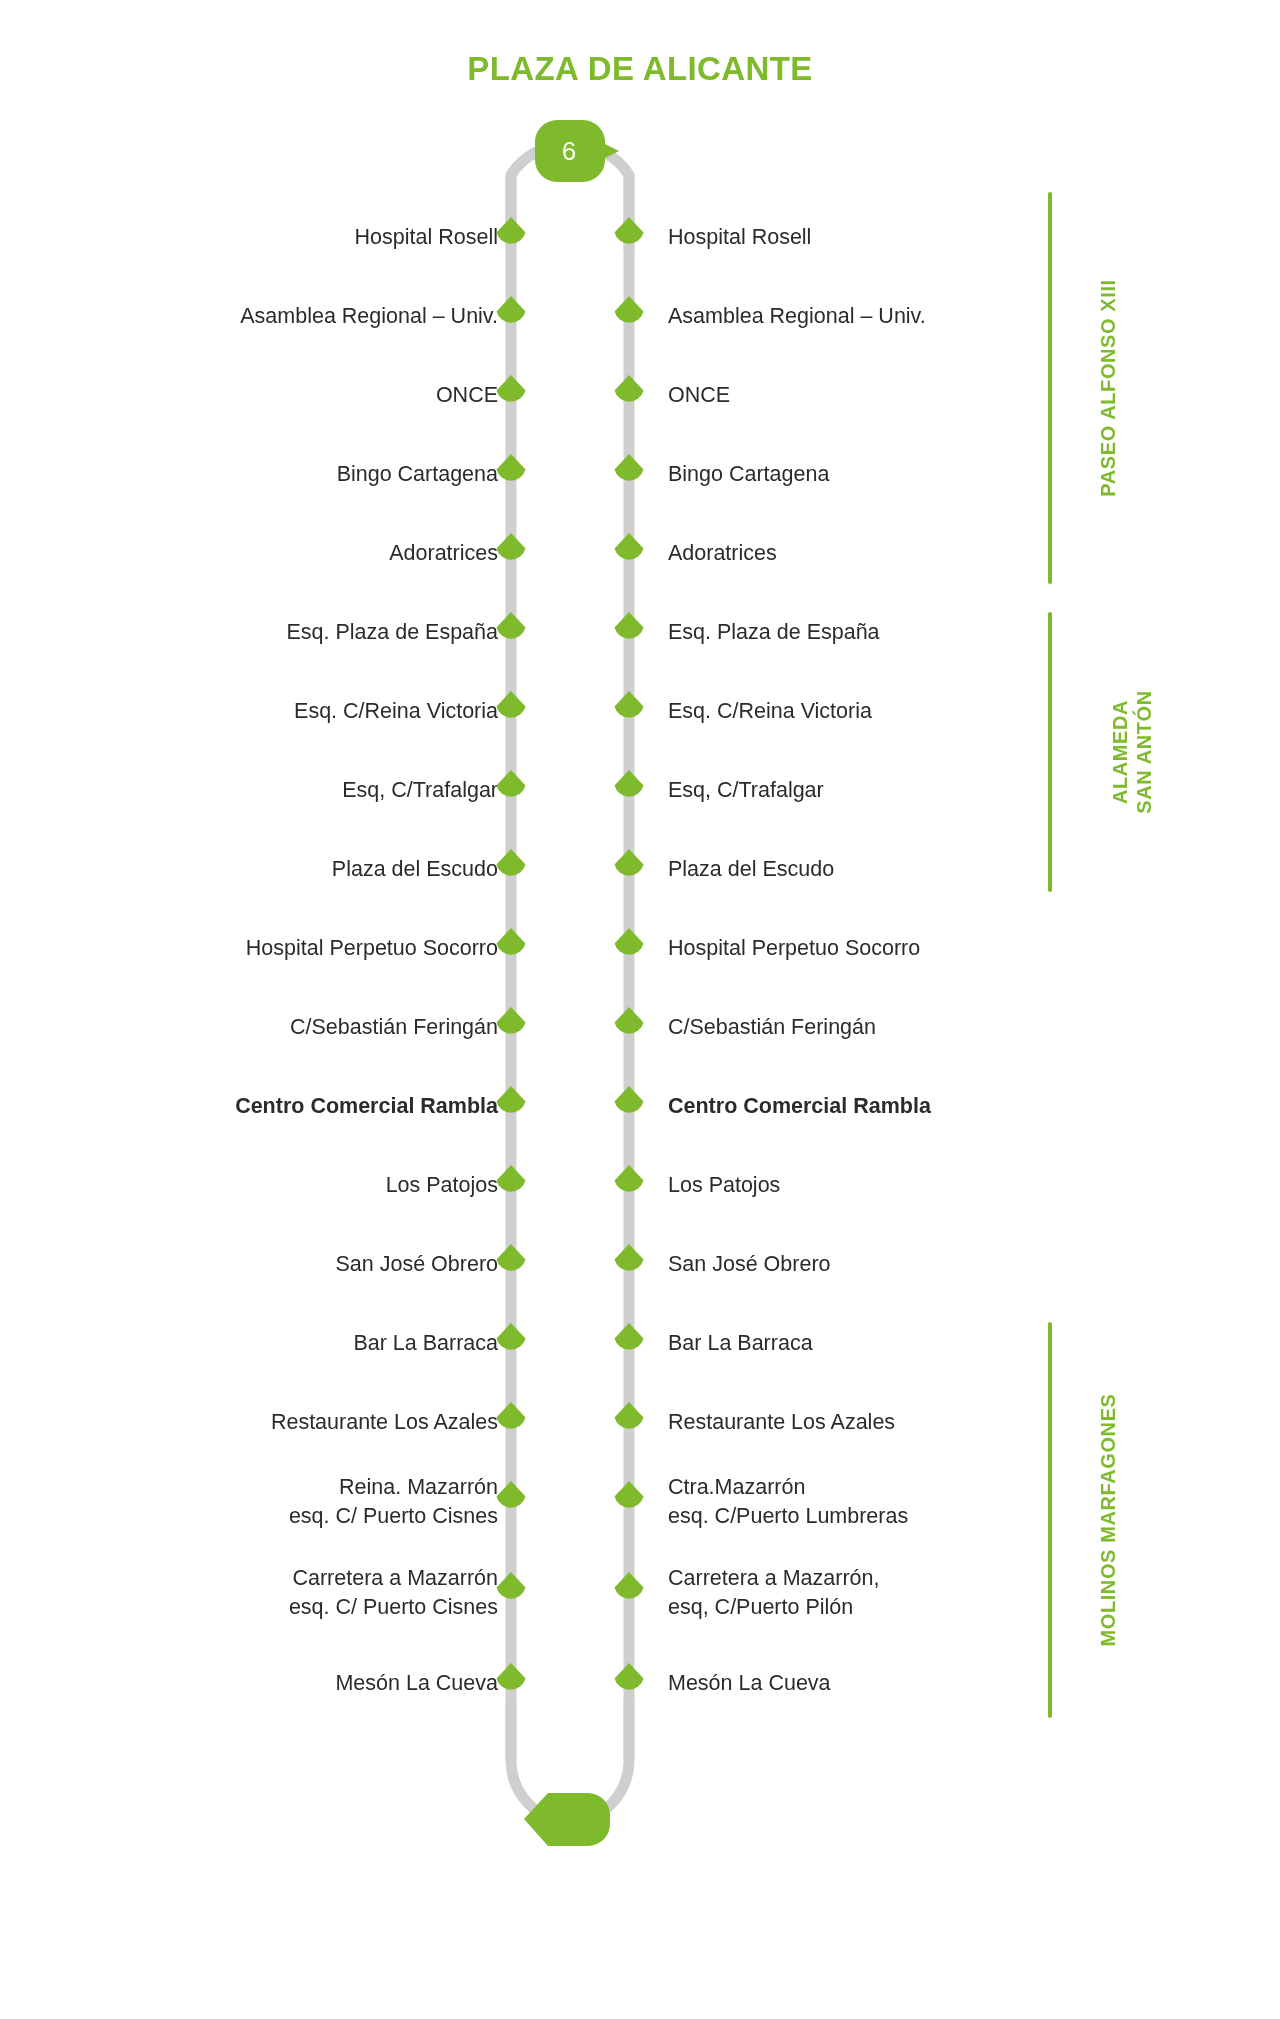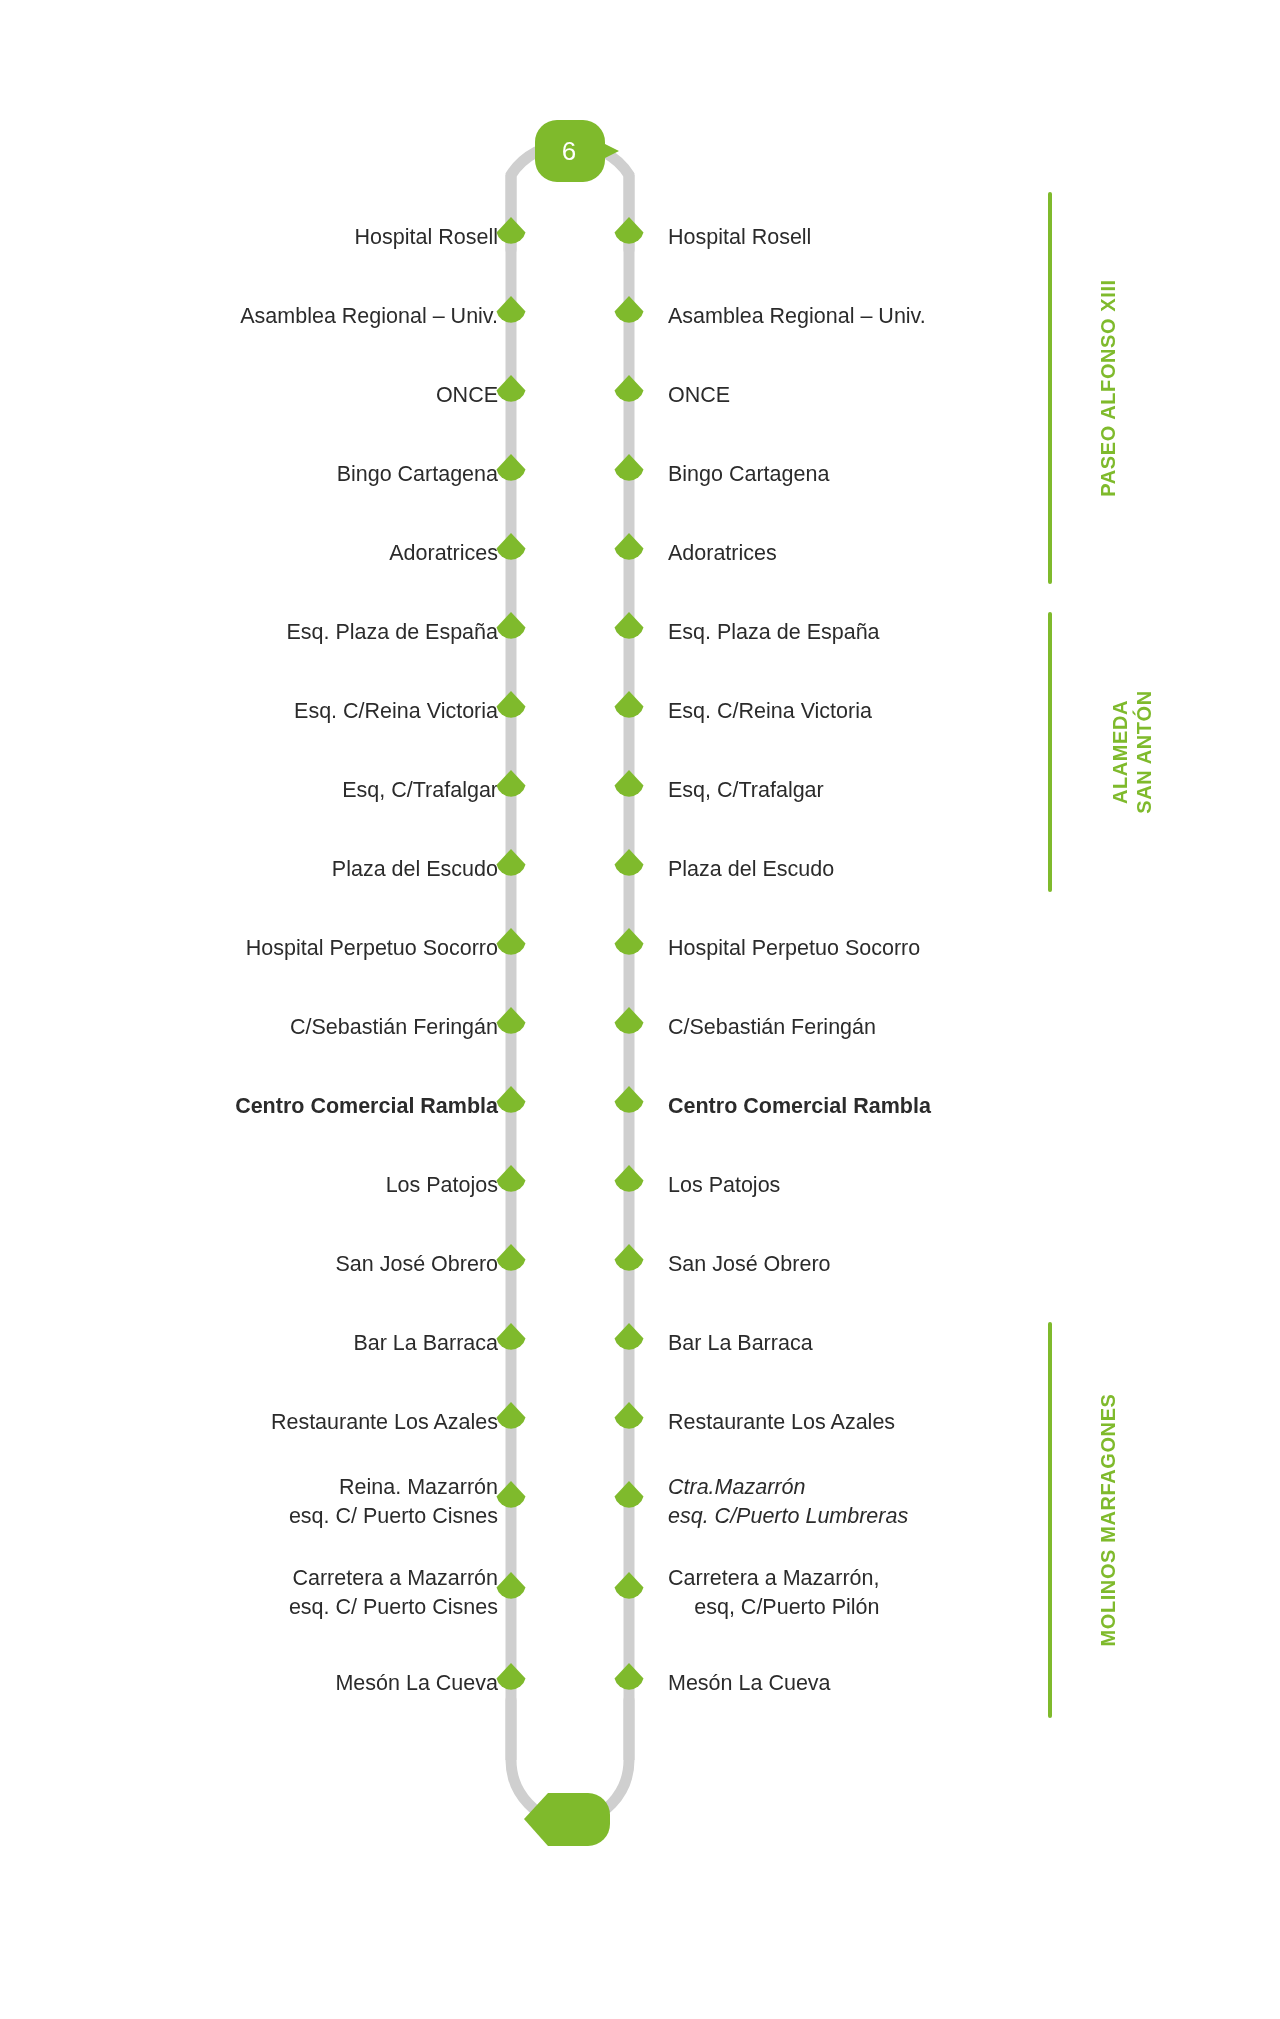--- a/index.html
+++ b/index.html
@@ -122,20 +122,21 @@
     text-align: center;
     transform-origin: 0 0;
     transform: rotate(-90deg);
   }
 </style>
 </head>
 <body>
 
 <div id="page">
 
+  <div class="terminus-title" id="title-top">PLAZA DE ALICANTE</div>
 
 
   <svg class="track-svg" viewBox="0 0 1280 2019" xmlns="http://www.w3.org/2000/svg">
 
     <path d="M 511,250 L 511,175 A 68,62 0 0 1 629,175 L 629,250" fill="none" stroke="#CFCFCF" stroke-width="11" stroke-linecap="round"></path>
 
     <line x1="511" y1="175" x2="511" y2="1760" stroke="#CFCFCF" stroke-width="11"></line>
 
     <line x1="629" y1="175" x2="629" y2="1760" stroke="#CFCFCF" stroke-width="11"></line>
 
@@ -317,33 +318,33 @@
       </div>
       <div class="station-row" style="top: 1501px;">
         <div class="st-label left" style="top: -28px;">Reina. Mazarrón
 esq. C/ Puerto Cisnes</div>
         <div class="marker left" style="top: -20px;"><svg width="30" height="40" viewBox="0 0 30 40" xmlns="http://www.w3.org/2000/svg">
             <path d="M 15 0 L 29.5 15.5 A 15 15 0 0 1 0.5 15.5 Z" fill="#7FBA2C"></path>
           </svg></div>
         <div class="marker right" style="top: -20px;"><svg width="30" height="40" viewBox="0 0 30 40" xmlns="http://www.w3.org/2000/svg">
             <path d="M 15 0 L 29.5 15.5 A 15 15 0 0 1 0.5 15.5 Z" fill="#7FBA2C"></path>
           </svg></div>
-        <div class="st-label right" style="top: -28px; font-style: italic;">Ctra.Mazarrón
+        <div class="st-label right" style="top: -28px;">Ctra.Mazarrón
 esq. C/Puerto Lumbreras</div>
       </div>
       <div class="station-row" style="top: 1592px;">
         <div class="st-label left" style="top: -28px;">Carretera a Mazarrón
 esq. C/ Puerto Cisnes</div>
         <div class="marker left" style="top: -20px;"><svg width="30" height="40" viewBox="0 0 30 40" xmlns="http://www.w3.org/2000/svg">
             <path d="M 15 0 L 29.5 15.5 A 15 15 0 0 1 0.5 15.5 Z" fill="#7FBA2C"></path>
           </svg></div>
         <div class="marker right" style="top: -20px;"><svg width="30" height="40" viewBox="0 0 30 40" xmlns="http://www.w3.org/2000/svg">
             <path d="M 15 0 L 29.5 15.5 A 15 15 0 0 1 0.5 15.5 Z" fill="#7FBA2C"></path>
           </svg></div>
-        <div class="st-label right" style="top: -28px; text-align: right;">Carretera a Mazarrón,
+        <div class="st-label right" style="top: -28px;">Carretera a Mazarrón,
 esq, C/Puerto Pilón</div>
       </div>
       <div class="station-row" style="top: 1683px;">
         <div class="st-label left" style="top: -14px;">Mesón La Cueva</div>
         <div class="marker left" style="top: -20px;"><svg width="30" height="40" viewBox="0 0 30 40" xmlns="http://www.w3.org/2000/svg">
             <path d="M 15 0 L 29.5 15.5 A 15 15 0 0 1 0.5 15.5 Z" fill="#7FBA2C"></path>
           </svg></div>
         <div class="marker right" style="top: -20px;"><svg width="30" height="40" viewBox="0 0 30 40" xmlns="http://www.w3.org/2000/svg">
             <path d="M 15 0 L 29.5 15.5 A 15 15 0 0 1 0.5 15.5 Z" fill="#7FBA2C"></path>
           </svg></div>

